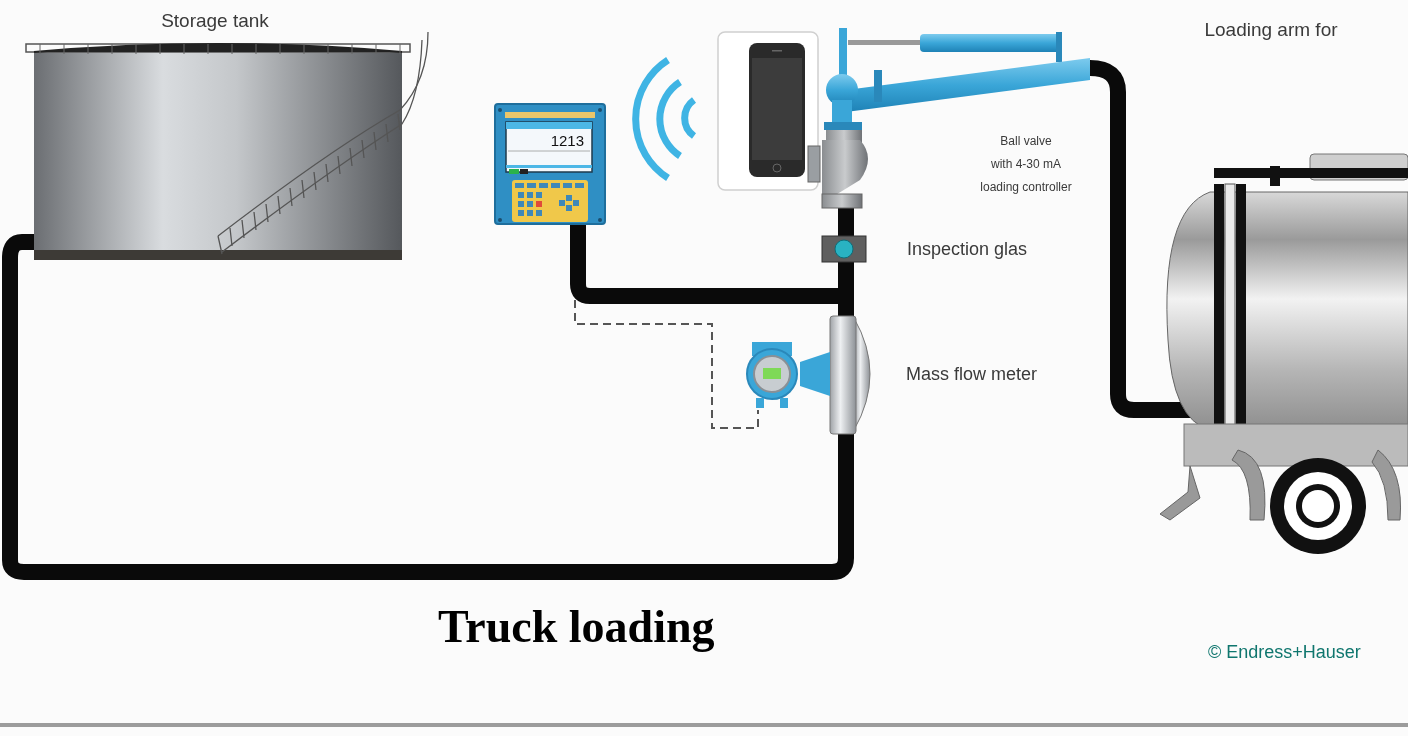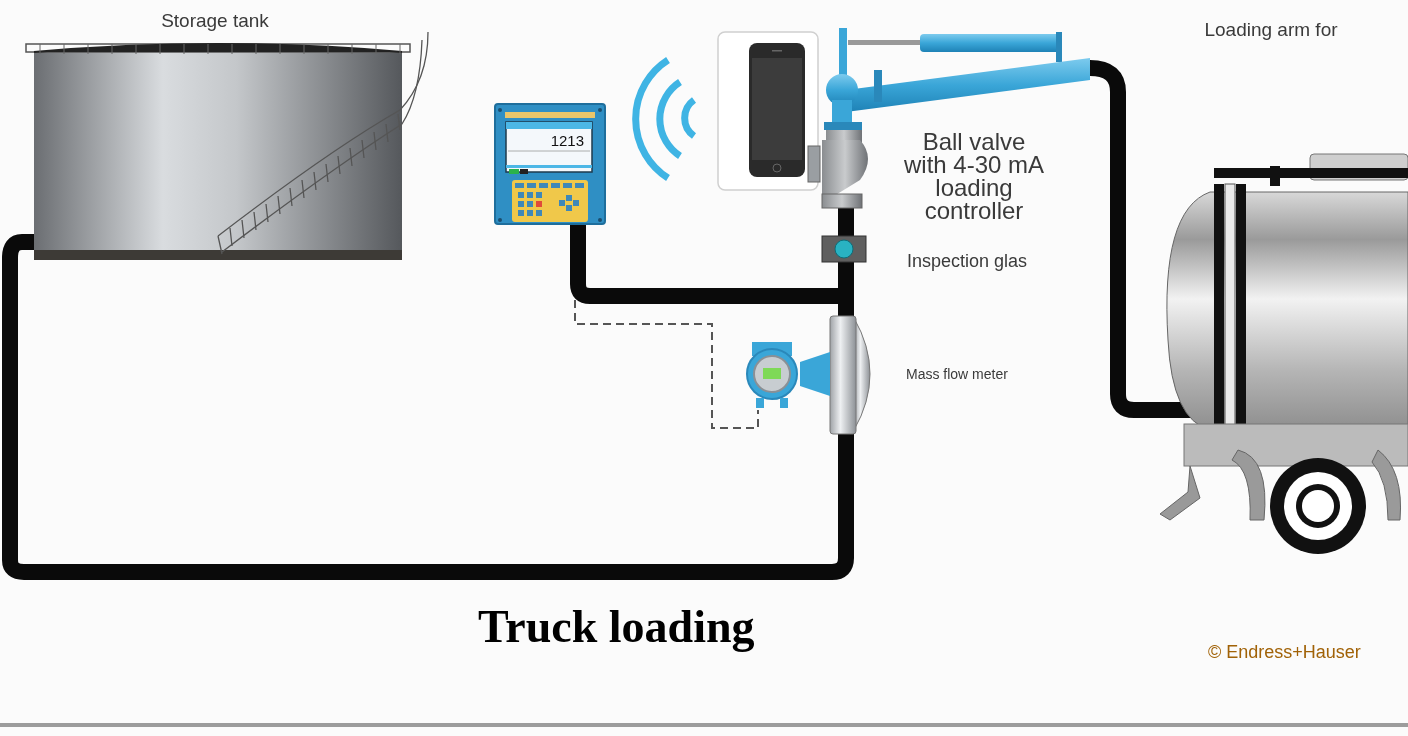--- a/index.html
+++ b/index.html
@@ -1,21 +1,21 @@
 <!DOCTYPE html>
 <html><head>
 <meta charset="utf-8">
 <style>
   html, body { margin:0; padding:0; background:#fbfbfb; }
   body { width:1408px; height:736px; position:relative; overflow:hidden; font-family:"Liberation Sans", sans-serif; }
   #stage { position:absolute; left:0; top:0; width:1408px; height:736px; }
   .lbl { position:absolute; color:#3a3a3a; font-family:"Liberation Sans", sans-serif; font-size:19px; line-height:23px; text-align:center; }
   .lbl.left { text-align:left; }
-  #title { position:absolute; left:438px; top:600px; font-family:"Liberation Serif", serif; font-weight:bold; font-size:46px; color:#000; white-space:nowrap;margin-left:40px; }
-  #copyright { position:absolute; left:1208px; top:642px; font-size:18px; color:#a16207; white-space:nowrap; }
+  #title { position:absolute; left:438px; top:600px; font-family:"Liberation Serif", serif; font-weight:bold; font-size:46px; color:#000; white-space:nowrap; }
+  #copyright { position:absolute; left:1208px; top:642px; font-size:18px; color:#0f766e; white-space:nowrap; }
   #bottom-rule { position:absolute; left:0; top:723px; width:1408px; height:4px; background:#9c9c9c; }
 </style>
 </head>
 <body>
 
 <div id="stage">
 <svg width="1408" height="736" viewBox="0 0 1408 736" xmlns="http://www.w3.org/2000/svg">
   <defs>
     <linearGradient id="tankGrad" x1="0" x2="1" y1="0" y2="0">
       <stop offset="0" stop-color="#6b6e72"></stop>
@@ -196,26 +196,26 @@
   </g>
 </svg>
 
   
   <div class="lbl" style="left:140px; top:9px; width:150px;">Storage tank</div>
 
   <div class="lbl" style="left:1176px; top:18px; width:190px;">
     <div>Loading arm for</div>
   </div>
 
-  <div class="lbl" style="left:886px; top:130px; width:176px; font-size:24px; line-height:23px;">
+  <div class="lbl" style="left:938px; top:130px; width:176px; font-size:12px; line-height:23px;">
     <div>Ball valve</div>
     <div>with 4-30 mA</div>
     <div>loading controller</div>
   </div>
 
-  <div class="lbl left" style="left:907px; top:238px; font-size:18px; white-space:nowrap;margin-top:12px;">Inspection glas</div>
-
-  <div class="lbl left" style="left:906px; top:363px; font-size:14px; white-space:nowrap;">Mass flow meter</div>
+  <div class="lbl left" style="left:907px; top:238px; font-size:18px; white-space:nowrap;">Inspection glas</div>
+
+  <div class="lbl left" style="left:906px; top:363px; font-size:18px; white-space:nowrap;">Mass flow meter</div>
 
   <div id="title">Truck loading</div>
   <div id="copyright">© Endress+Hauser</div>
   <div id="bottom-rule"></div>
 </div>
 
 </body></html>

